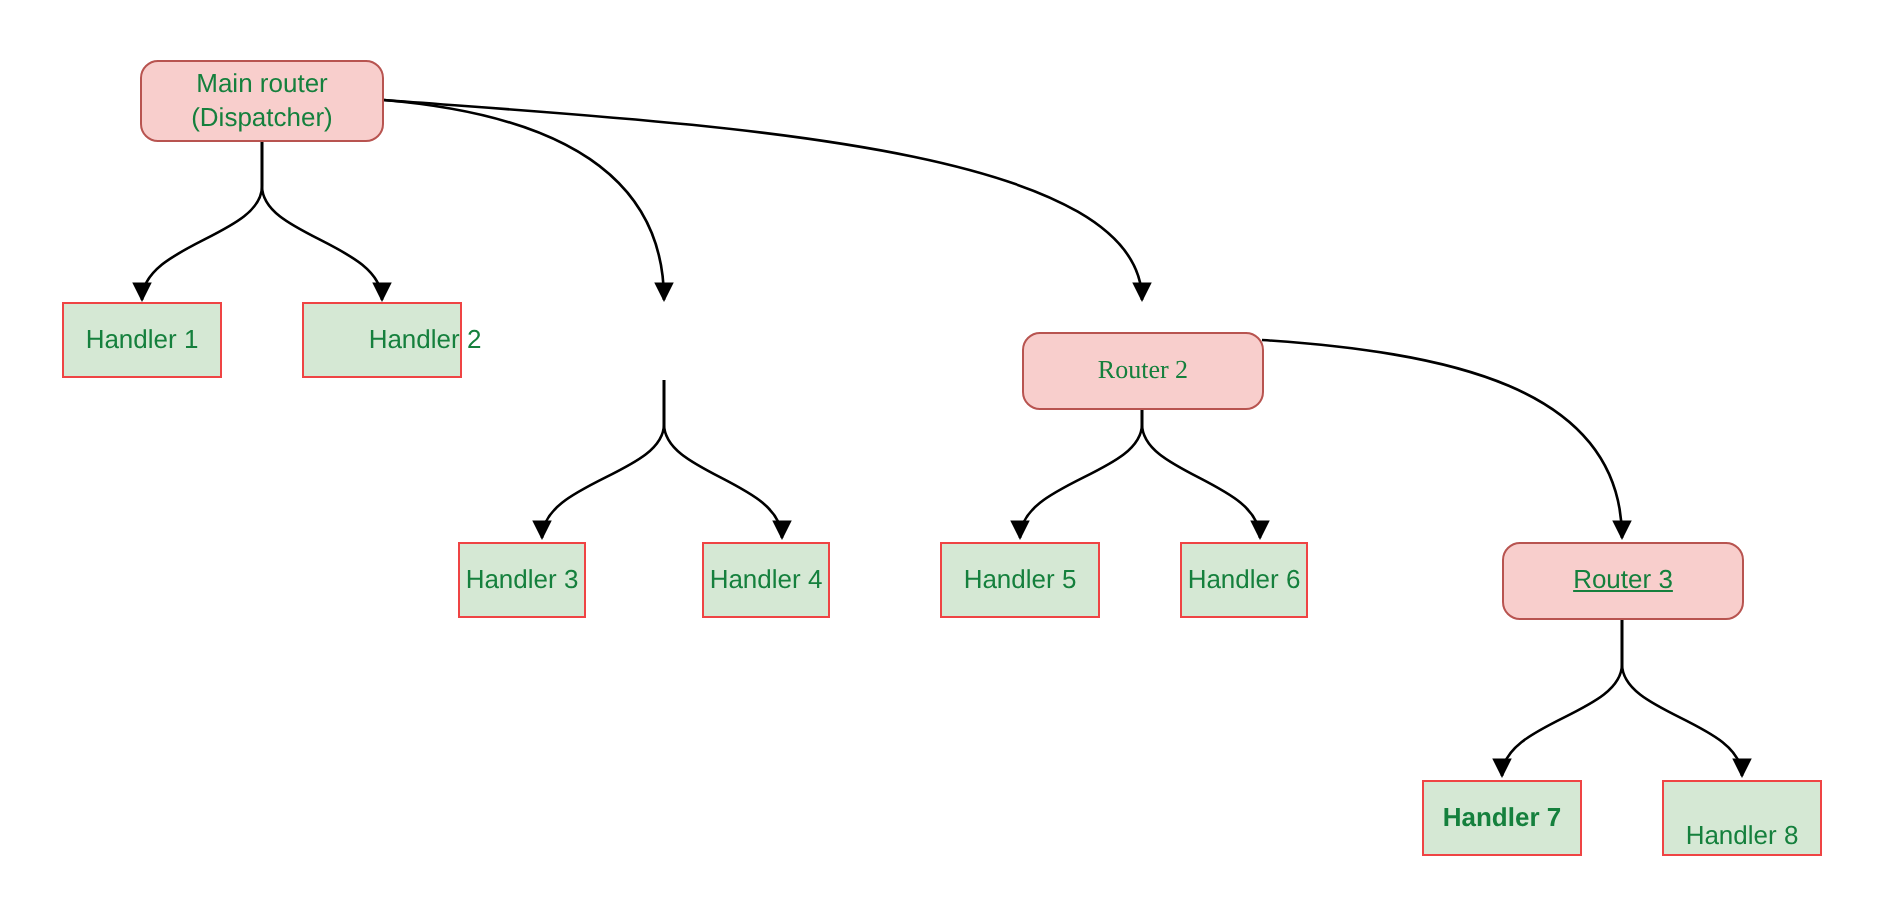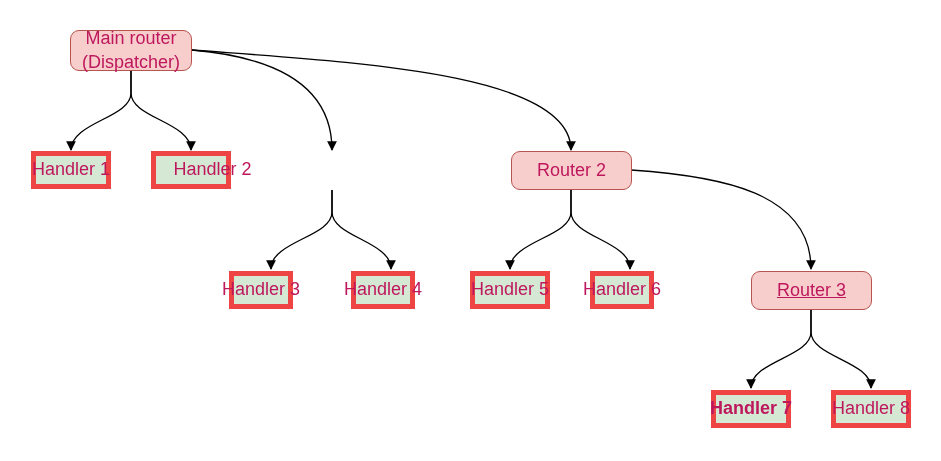--- a/index.html
+++ b/index.html
@@ -9,31 +9,31 @@
     background:#ffffff;
     font-family:"Liberation Sans", sans-serif;
     overflow:hidden;
   }
   .edges { position:absolute; left:0; top:0; width:941px; height:461px; }
   .edges path.edge { fill:none; stroke:#000000; stroke-width:1.3; }
   .node {
     position:absolute; box-sizing:border-box;
     display:flex; flex-direction:column;
     align-items:center; justify-content:center;
-    font-size:18px; color:#be185d; text-align:center; line-height:1.3;
+    font-size:13px; color:#15803d; text-align:center; line-height:1.3;
     white-space:nowrap;
   }
   .router {
     background:#f8cecc;
     border:1px solid #b85450;
     border-radius:9px;
   }
   .handler {
     background:#d5e8d4;
-    border:5px solid #ef4444;
+    border:1px solid #ef4444;
   }
 </style>
 </head>
 <body>
 
 <div class="canvas">
 
   <svg class="edges" width="941" height="461" viewBox="0 0 941 461" xmlns="http://www.w3.org/2000/svg">
     <defs>
       <marker id="arrow" viewBox="0 0 10 10" refX="9" refY="5" markerWidth="7.5" markerHeight="7.5" orient="auto-start-reverse">
@@ -60,21 +60,21 @@
 
   <div class="node handler" style="left:31px; top:151px; width:80px; height:38px;">
     <span>Handler 1</span>
   </div>
 
   <div class="node handler" style="left:151px; top:151px; width:80px; height:38px;padding-left:43px;">
     <span>Handler 2</span>
   </div>
 
 
-  <div class="node router" style="left:511px; top:151px; width:121px; height:39px;">
+  <div class="node router" style="left:511px; top:166px; width:121px; height:39px;font-family:Liberation Serif, serif;">
     <span>Router 2</span>
   </div>
 
   <div class="node handler" style="left:229px; top:271px; width:64px; height:38px;">
     <span>Handler 3</span>
   </div>
 
   <div class="node handler" style="left:351px; top:271px; width:64px; height:38px;">
     <span>Handler 4</span>
   </div>
@@ -88,17 +88,17 @@
   </div>
 
   <div class="node router" style="left:751px; top:271px; width:121px; height:39px;text-decoration:underline;">
     <span>Router 3</span>
   </div>
 
   <div class="node handler" style="left:711px; top:390px; width:80px; height:38px;font-weight:bold;">
     <span>Handler 7</span>
   </div>
 
-  <div class="node handler" style="left:831px; top:390px; width:80px; height:38px;">
+  <div class="node handler" style="left:831px; top:390px; width:80px; height:38px;justify-content:flex-end;">
     <span>Handler 8</span>
   </div>
 
 </div>
 
 </body></html>

